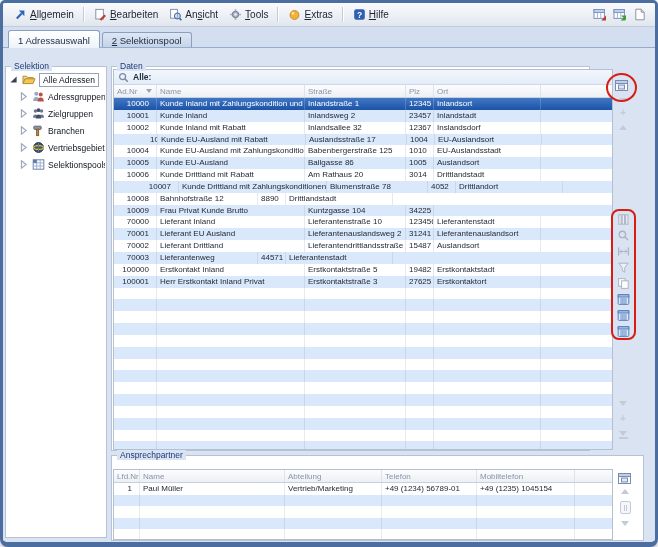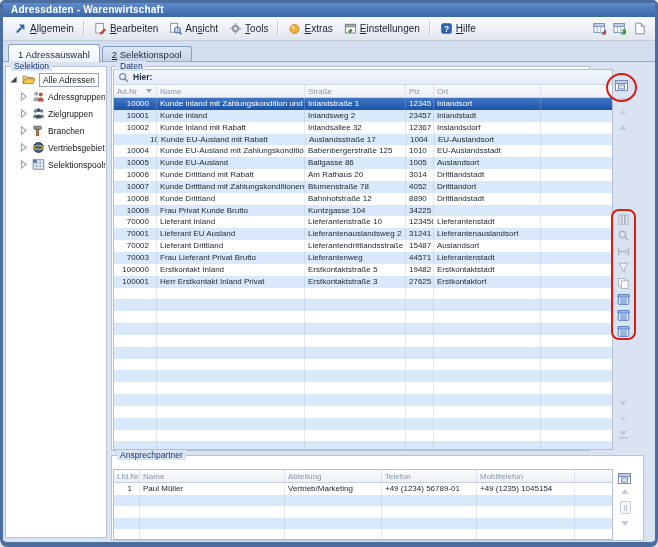--- a/index.html
+++ b/index.html
@@ -75,23 +75,20 @@
   .grip i{display:block;width:1px;height:6px;background:#c3cbd8;}
   
   .annot{position:absolute;border:2.5px solid #d81d12;pointer-events:none;z-index:9;box-sizing:border-box;}
   .annot.circle{border-radius:50%;}
   .annot.rrect{border-radius:8px;}
 </style>
 </head>
 <body>
 
 <div class="window">
-  <div class="titlebar">
-    <span>Adressdaten - Warenwirtschaft</span>
-  </div>
 
   <div class="menubar">
     <div id="menu-items" style="display:flex;align-items:center;gap:1px;">
         <div class="menuitem">
           <span class="iconbtn">
             <svg width="13" height="13" viewBox="0 0 13 13">
               <path d="M2.8 10.4 L7.6 5.6" stroke="#2e62b6" stroke-width="2.1" fill="none"></path>
               <polygon points="4.8,2.6 10.4,2.6 10.4,8.2" fill="#2e62b6"></polygon>
             </svg>
           </span>
@@ -134,30 +131,20 @@
         </div>
         <div class="msep"></div>
         <div class="menuitem">
           <span class="iconbtn">
             <svg width="13" height="13" viewBox="0 0 13 13">
               <circle cx="6.5" cy="7" r="4.4" fill="#f2b23a" stroke="#c88a1f"></circle>
               <circle cx="5" cy="5.4" r="1.3" fill="#fde3a8"></circle>
             </svg>
           </span>
           <span><u>E</u>xtras</span>
-        </div>
-        <div class="menuitem">
-          <span class="iconbtn">
-            <svg width="13" height="13" viewBox="0 0 13 13">
-              <rect x="1.4" y="2.4" width="10.2" height="8.6" fill="#fff" stroke="#7a86a0"></rect>
-              <rect x="1.4" y="2.4" width="10.2" height="2.4" fill="#e8a23c" stroke="#7a86a0"></rect>
-              <path d="M4 9.6 l3-3 1.8 1.8 -3 3z" fill="#4a8f3f"></path>
-            </svg>
-          </span>
-          <span><u>E</u>instellungen</span>
         </div>
         <div class="msep"></div>
         <div class="menuitem">
           <span class="iconbtn">
             <svg width="13" height="13" viewBox="0 0 13 13">
               <rect x="1.2" y="1.2" width="10.6" height="10.6" rx="2" fill="#2d5fb3"></rect>
               <text x="6.5" y="9.6" font-size="8.5" font-weight="bold" fill="#fff" text-anchor="middle" font-family="Liberation Sans,sans-serif">?</text>
             </svg>
           </span>
           <span><u>H</u>ilfe</span>
@@ -299,21 +286,21 @@
       <span class="glabel">Daten</span>
 
       <div class="grid" style="left:1px;top:2px;width:500px;height:381px;">
         <div class="srow">
           <span class="iconbtn">
             <svg width="11" height="11" viewBox="0 0 11 11">
                 <circle cx="4.6" cy="4.6" r="3" fill="none" stroke="#7d8ca3" stroke-width="1.3"></circle>
                 <line x1="6.9" y1="6.9" x2="9.8" y2="9.8" stroke="#7d8ca3" stroke-width="1.5"></line>
               </svg>
           </span>
-          <span class="slabel">Hier:</span>
+          <span class="slabel">Alle:</span>
         </div>
         <div class="ghead" id="main-grid-header">
             <div class="hcell" style="width: 43px; flex: 0 0 43px;">
               <span>Ad.Nr</span>
               <span class="sortglyph"></span>
             </div>
             <div class="hcell" style="width: 148px; flex: 0 0 148px;">
               <span>Name</span>
             </div>
             <div class="hcell" style="width: 101px; flex: 0 0 101px;">
@@ -378,30 +365,29 @@
             </div>
             <div class="grow" style="height: 11.85px; line-height: 11.85px;">
               <div class="gcell r" style="width: 43px; flex: 0 0 43px;">10006</div>
               <div class="gcell" style="width: 148px; flex: 0 0 148px;">Kunde Drittland mit Rabatt</div>
               <div class="gcell" style="width: 101px; flex: 0 0 101px;">Am Rathaus 20</div>
               <div class="gcell" style="width: 28px; flex: 0 0 28px;">3014</div>
               <div class="gcell" style="width: 107px; flex: 0 0 107px;">Drittlandstadt</div>
               <div class="gcell" style="width: 73px; flex: 0 0 73px;"></div>
             </div>
             <div class="grow alt" style="height: 11.85px; line-height: 11.85px;">
-              <div class="gcell r" style="width: 43px; flex: 0 0 43px;">10007</div>
+              <div class="gcell r" style="width: 43px; flex: 0 0 43px; margin-left: 22px;">10007</div>
               <div class="gcell" style="width: 148px; flex: 0 0 148px;">Kunde Drittland mit Zahlungskonditionen</div>
               <div class="gcell" style="width: 101px; flex: 0 0 101px;">Blumenstraße 78</div>
               <div class="gcell" style="width: 28px; flex: 0 0 28px;">4052</div>
               <div class="gcell" style="width: 107px; flex: 0 0 107px;">Drittlandort</div>
               <div class="gcell" style="width: 73px; flex: 0 0 73px;"></div>
             </div>
             <div class="grow" style="height: 11.85px; line-height: 11.85px;">
               <div class="gcell r" style="width: 43px; flex: 0 0 43px;">10008</div>
-              <div class="gcell" style="width: 148px; flex: 0 0 148px;">Kunde Drittland</div>
               <div class="gcell" style="width: 101px; flex: 0 0 101px;">Bahnhofstraße 12</div>
               <div class="gcell" style="width: 28px; flex: 0 0 28px;">8890</div>
               <div class="gcell" style="width: 107px; flex: 0 0 107px;">Drittlandstadt</div>
               <div class="gcell" style="width: 73px; flex: 0 0 73px;"></div>
             </div>
             <div class="grow alt" style="height: 11.85px; line-height: 11.85px;">
               <div class="gcell r" style="width: 43px; flex: 0 0 43px;">10009</div>
               <div class="gcell" style="width: 148px; flex: 0 0 148px;">Frau Privat Kunde Brutto</div>
               <div class="gcell" style="width: 101px; flex: 0 0 101px;">Kuntzgasse 104</div>
               <div class="gcell" style="width: 28px; flex: 0 0 28px;">34225</div>
@@ -427,21 +413,20 @@
             <div class="grow" style="height: 11.85px; line-height: 11.85px;">
               <div class="gcell r" style="width: 43px; flex: 0 0 43px;">70002</div>
               <div class="gcell" style="width: 148px; flex: 0 0 148px;">Lieferant Drittland</div>
               <div class="gcell" style="width: 101px; flex: 0 0 101px;">Lieferantendrittlandsstraße 65</div>
               <div class="gcell" style="width: 28px; flex: 0 0 28px;">15487</div>
               <div class="gcell" style="width: 107px; flex: 0 0 107px;">Auslandsort</div>
               <div class="gcell" style="width: 73px; flex: 0 0 73px;"></div>
             </div>
             <div class="grow alt" style="height: 11.85px; line-height: 11.85px;">
               <div class="gcell r" style="width: 43px; flex: 0 0 43px;">70003</div>
-              <div class="gcell" style="width: 148px; flex: 0 0 148px;">Frau Lieferant Privat Brutto</div>
               <div class="gcell" style="width: 101px; flex: 0 0 101px;">Lieferantenweg</div>
               <div class="gcell" style="width: 28px; flex: 0 0 28px;">44571</div>
               <div class="gcell" style="width: 107px; flex: 0 0 107px;">Lieferantenstadt</div>
               <div class="gcell" style="width: 73px; flex: 0 0 73px;"></div>
             </div>
             <div class="grow" style="height: 11.85px; line-height: 11.85px;">
               <div class="gcell r" style="width: 43px; flex: 0 0 43px;">100000</div>
               <div class="gcell" style="width: 148px; flex: 0 0 148px;">Erstkontakt Inland</div>
               <div class="gcell" style="width: 101px; flex: 0 0 101px;">Erstkontaktstraße 5</div>
               <div class="gcell" style="width: 28px; flex: 0 0 28px;">19482</div>

